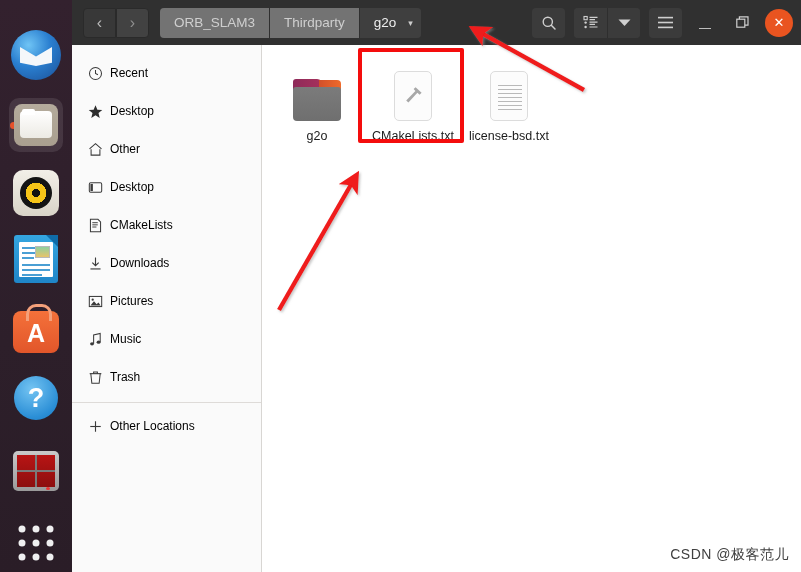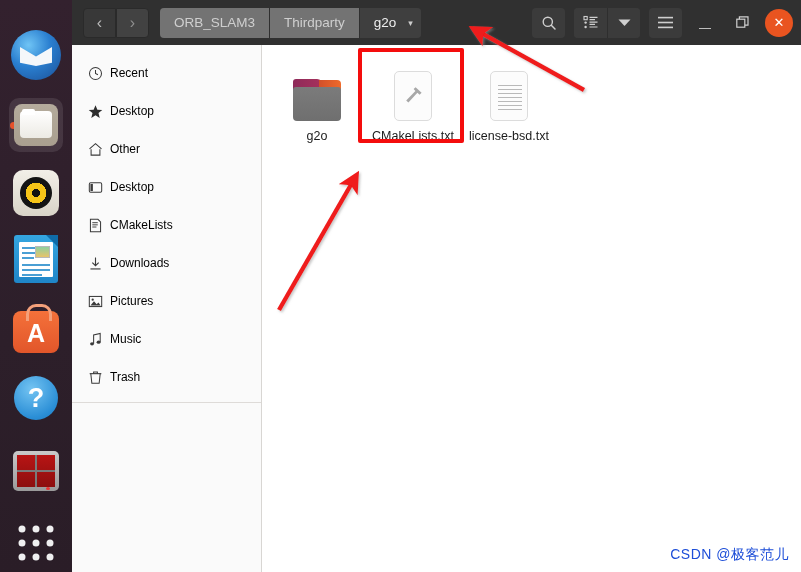--- a/index.html
+++ b/index.html
@@ -226,21 +226,21 @@
 
   
   .hl-box{
     position:absolute; border:4px solid #f40d0d; border-radius:2px;
     pointer-events:none;
   }
   .anno-svg{ position:absolute; left:0; top:0; width:801px; height:572px; pointer-events:none; }
 
   .watermark{
     position:absolute; right:12px; bottom:8px;
-    color:#1d4ed8; font-size:14px; letter-spacing:0.5px;
+    color:#404040; font-size:14px; letter-spacing:0.5px;
   }
 </style>
 </head>
 <body>
 
 <div id="root">
 
   <div class="dock">
 
     <div class="dock-item" style="top:-34px;">
@@ -478,20 +478,29 @@
               <polyline points="3,4 4.1,14.2 11.9,14.2 13,4" fill="none" stroke="#3a3a3a" stroke-width="1.1"></polyline>
               <line x1="1.8" y1="3.9" x2="14.2" y2="3.9" stroke="#3a3a3a" stroke-width="1.2"></line>
               <path d="M6 3.9 V2.2 H10 V3.9" fill="none" stroke="#3a3a3a" stroke-width="1.1"></path>
             </svg>
         </span>
         <span>Trash</span>
       </div>
 
       <div class="side-sep"></div>
 
+      <div class="side-item">
+        <span class="side-icon">
+          <svg width="15" height="15" viewBox="0 0 16 16">
+              <line x1="8" y1="2.4" x2="8" y2="13.6" stroke="#3a3a3a" stroke-width="1.2"></line>
+              <line x1="2.4" y1="8" x2="13.6" y2="8" stroke="#3a3a3a" stroke-width="1.2"></line>
+            </svg>
+        </span>
+        <span>Other Locations</span>
+      </div>
     </div>
 
     <div class="content">
       <div class="grid-files">
 
         <div class="file-cell">
           <div class="file-thumb">
             <div class="folder-ic">
               <div class="tab"></div>
                 <div class="edge"></div>

